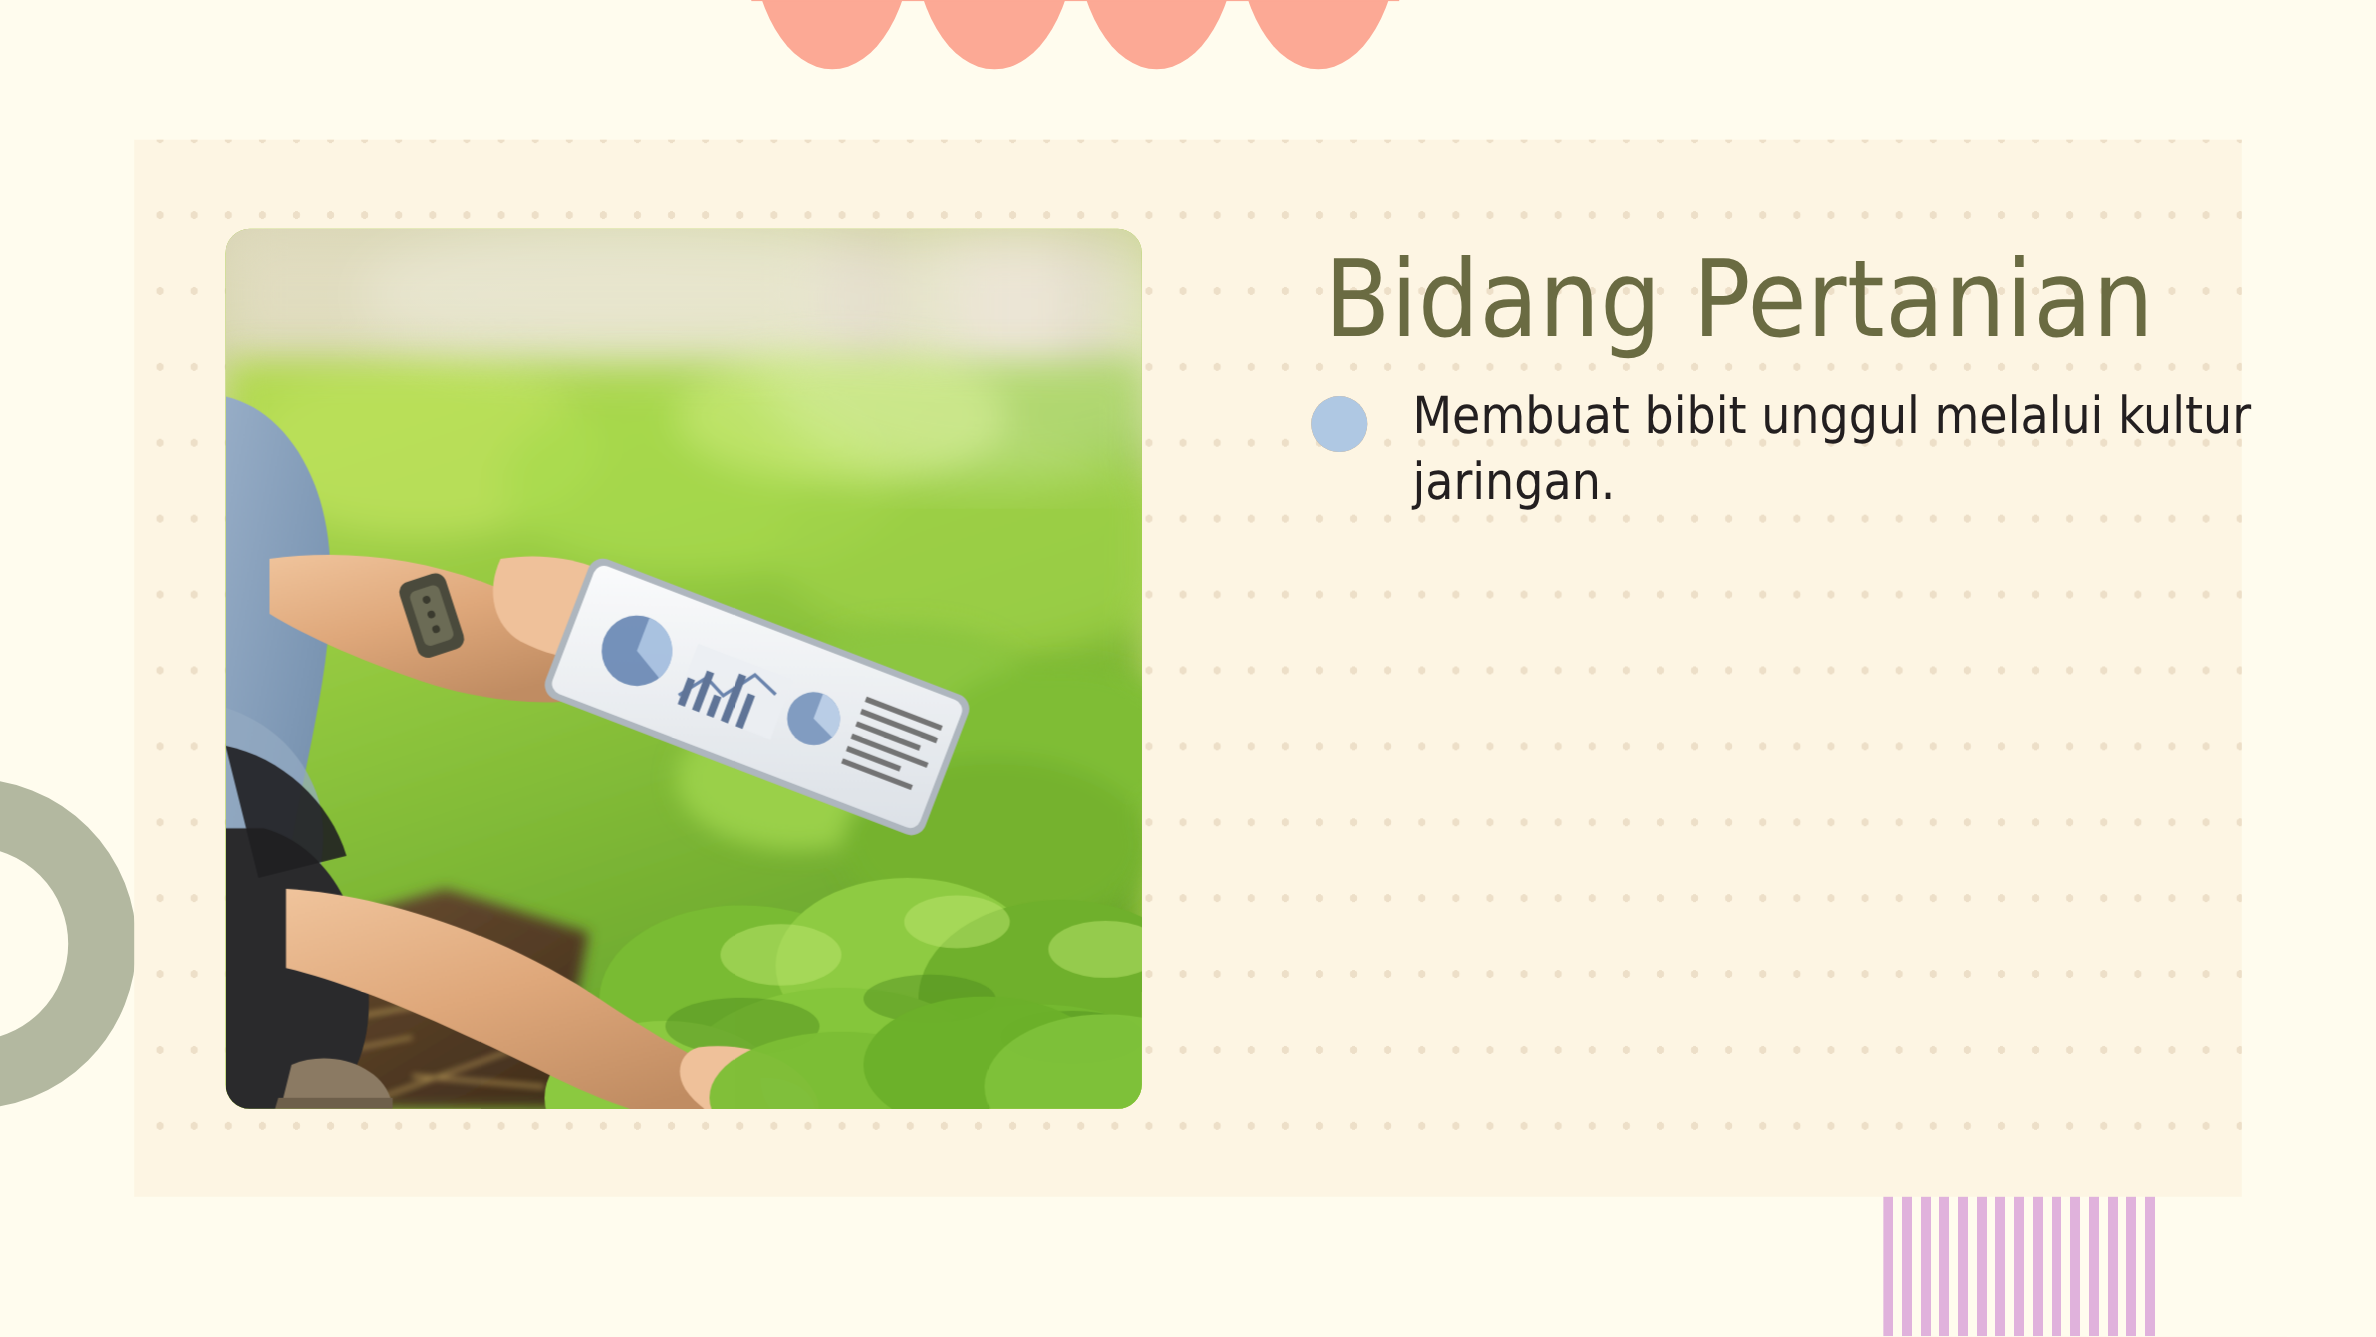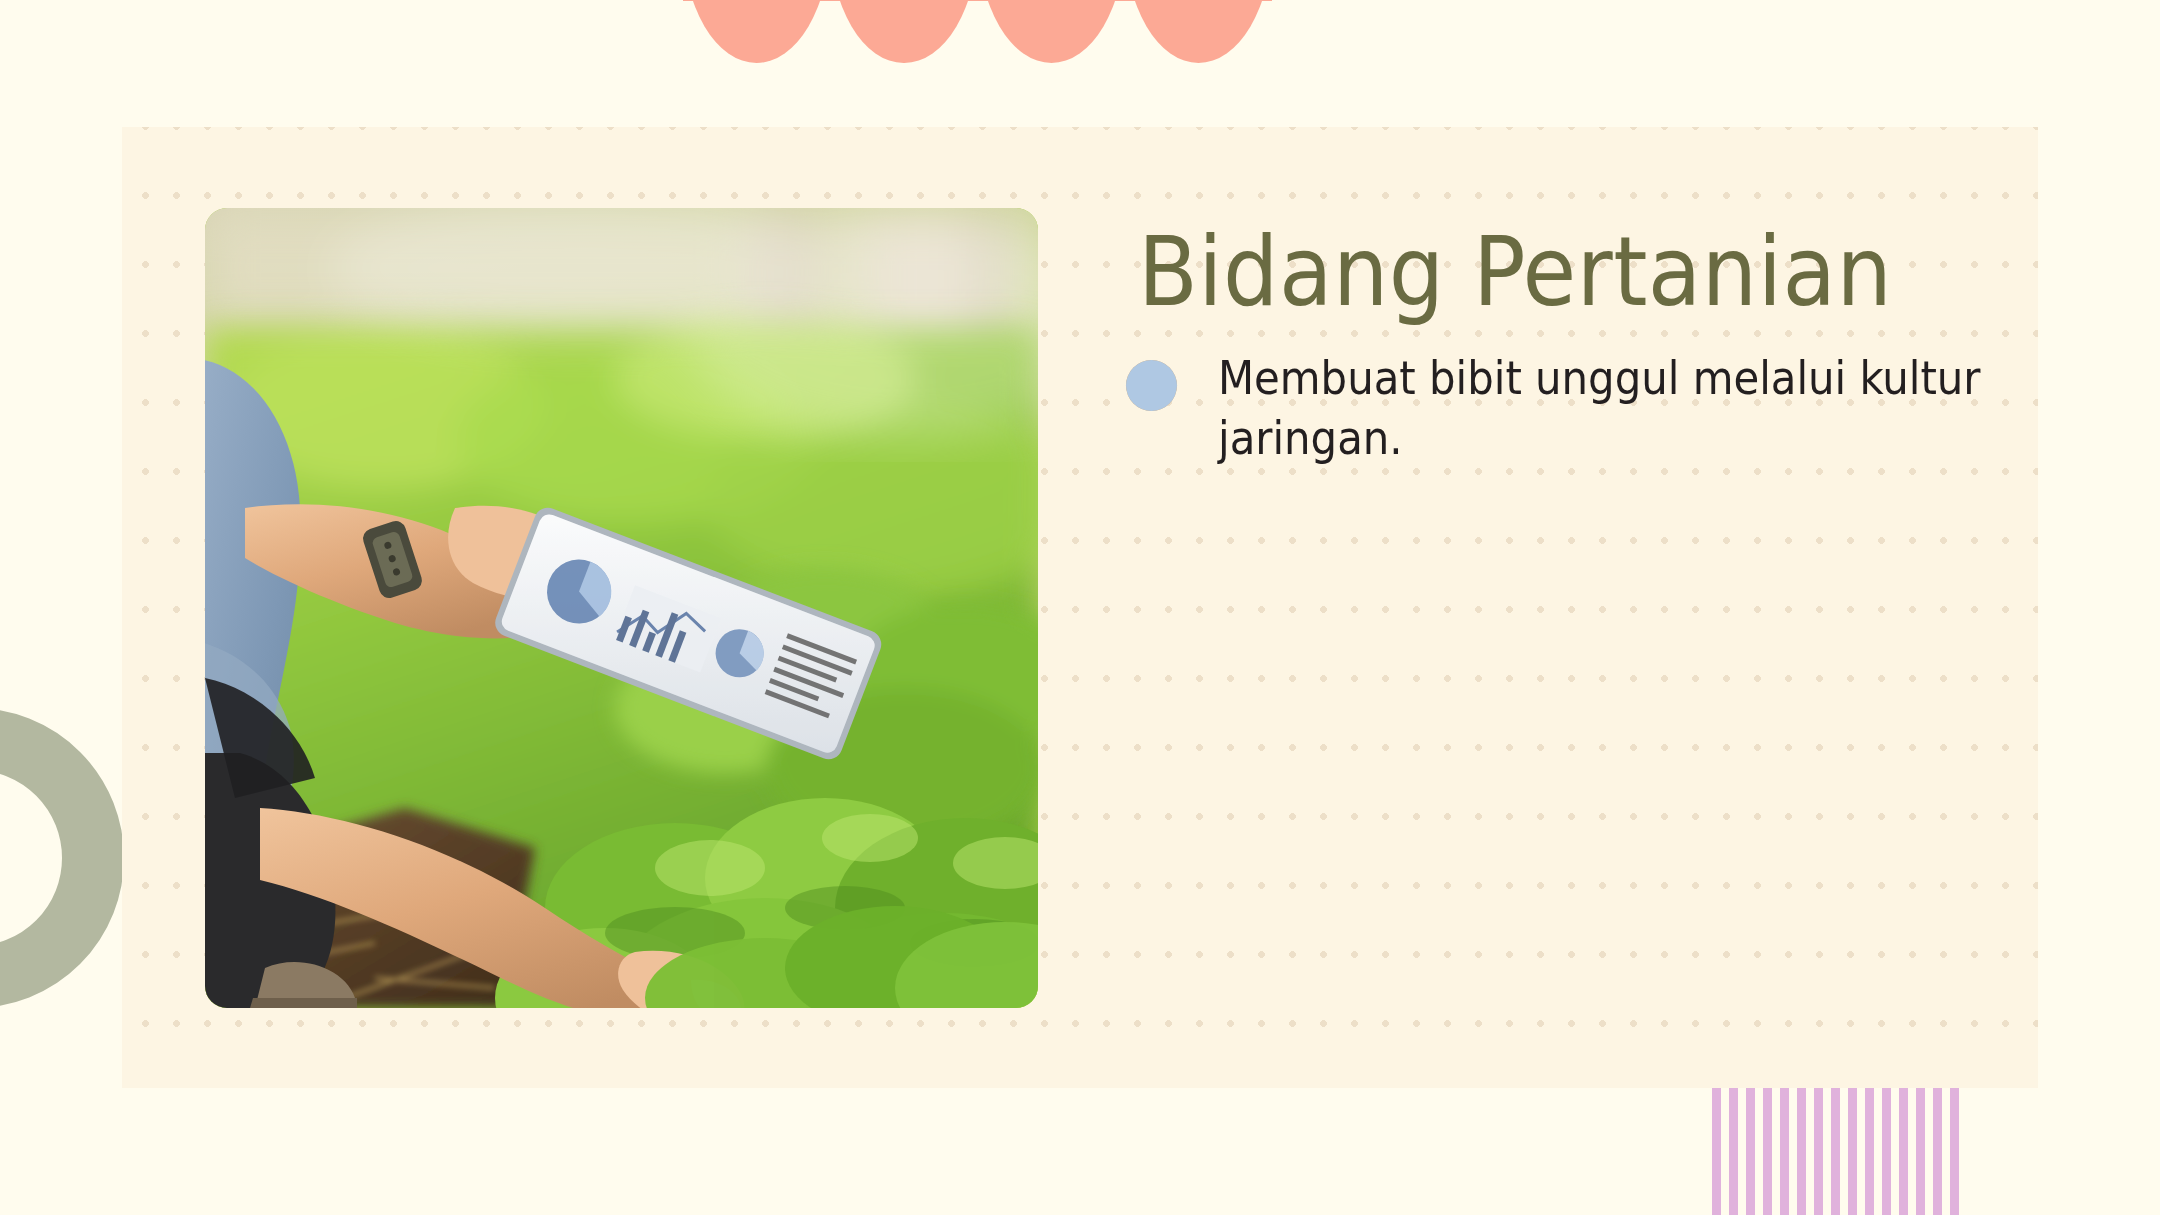--- a/index.html
+++ b/index.html
@@ -93,21 +93,21 @@
     border-radius:22px;
     overflow:hidden;
     z-index:4;
     background:#9FCB3B;
   }
   .photo svg { display:block; width:100%; height:100%; }
 
   
   .content {
     position:absolute;
-    left:1126px; top:218px;
+    left:1192px; top:218px;
     width:900px;
     z-index:5;
   }
 
   .title {
     font-size:97px;
     line-height:1.12;
     font-weight:400;
     color:#6A6B42;
     letter-spacing:0.5px;

